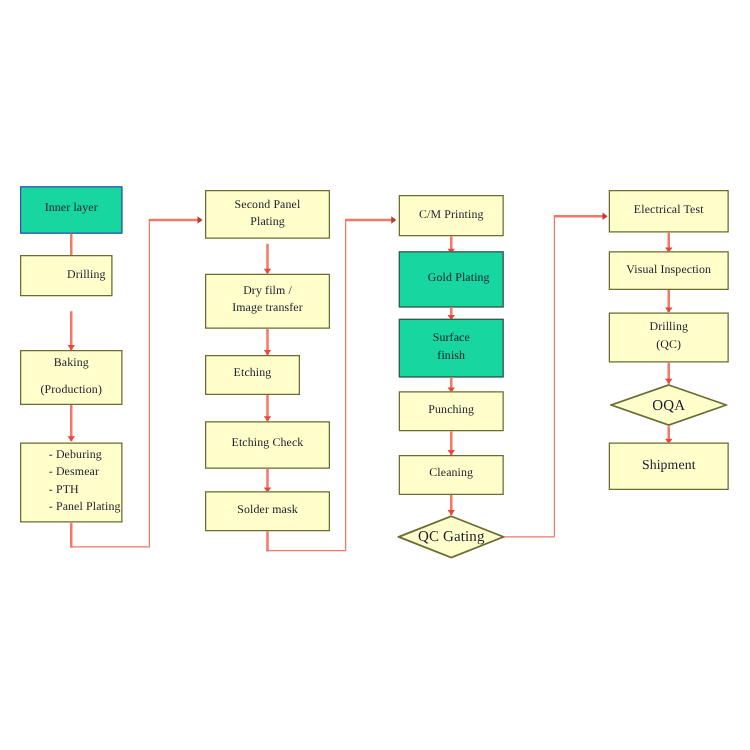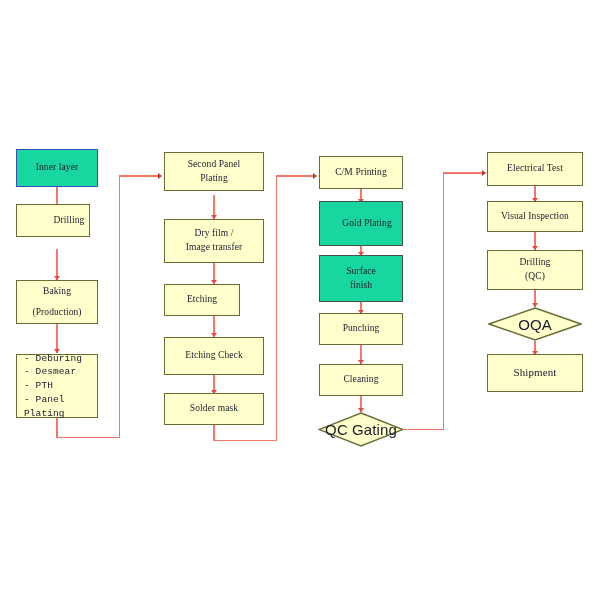--- a/index.html
+++ b/index.html
@@ -39,45 +39,44 @@
     border-color: #45524a;
   }
   .node.box.green.blue-edge {
     border-color: #3a4fb5;
     align-items: center;
   }
   .node.box.listbox {
     align-items: flex-start;
     justify-content: center;
     text-align: left;
-    padding-left: 7px;
-    font-family: Liberation Mono, monospace;
+    padding-left: 22px;
   }
   .node.box.listbox .line {
     width: 100%;
     text-align: left;
   }
 
   
   .diamond {
     position: absolute;
     display: flex;
     align-items: center;
     justify-content: center;
   }
   .diamond .dshape {
     position: absolute;
     inset: 0;
   }
   .diamond .dlabel {
     position: relative;
     z-index: 2;
-    font-size: 15px;
+    font-size: 12px;
     color: #1a1a2e;
-    font-family: Liberation Sans, sans-serif;
+    font-family: Liberation Serif, serif;
     letter-spacing: 0.1px;
   }
 
   
   .conn {
     position: absolute;
     background: #f2786a;
   }
   .conn.v { width: 1.6px; }
   .conn.h { height: 1.6px; }

